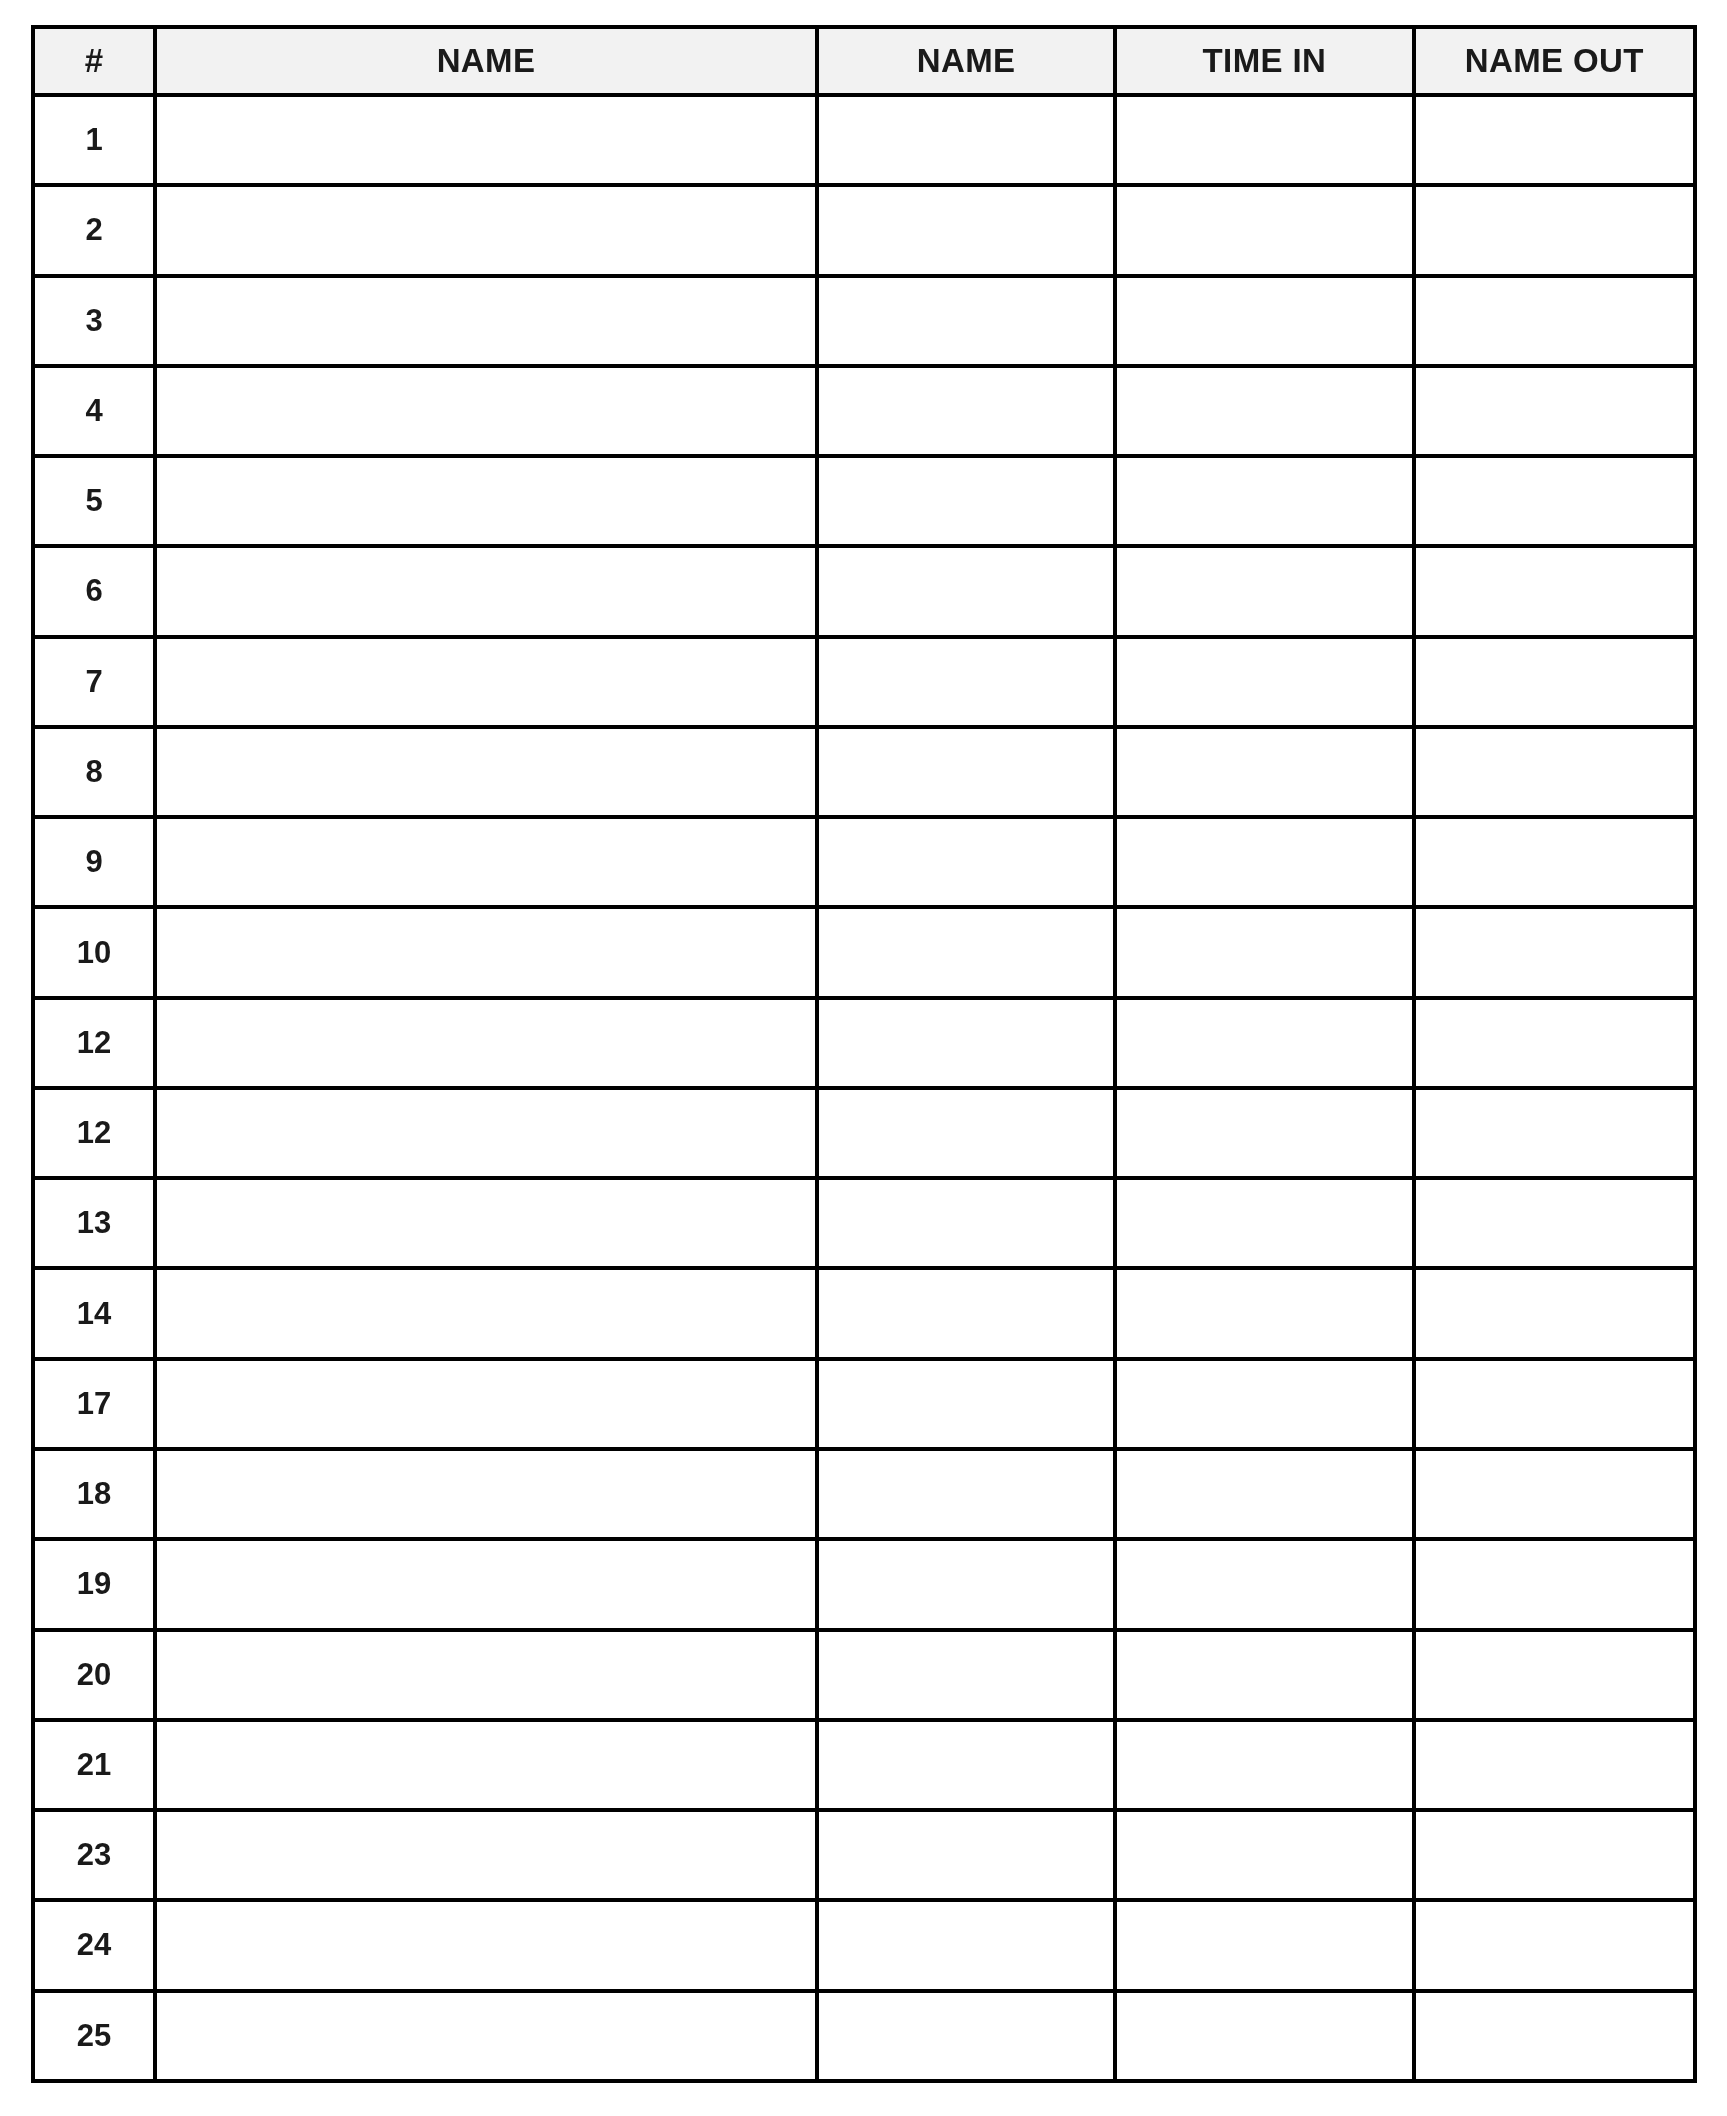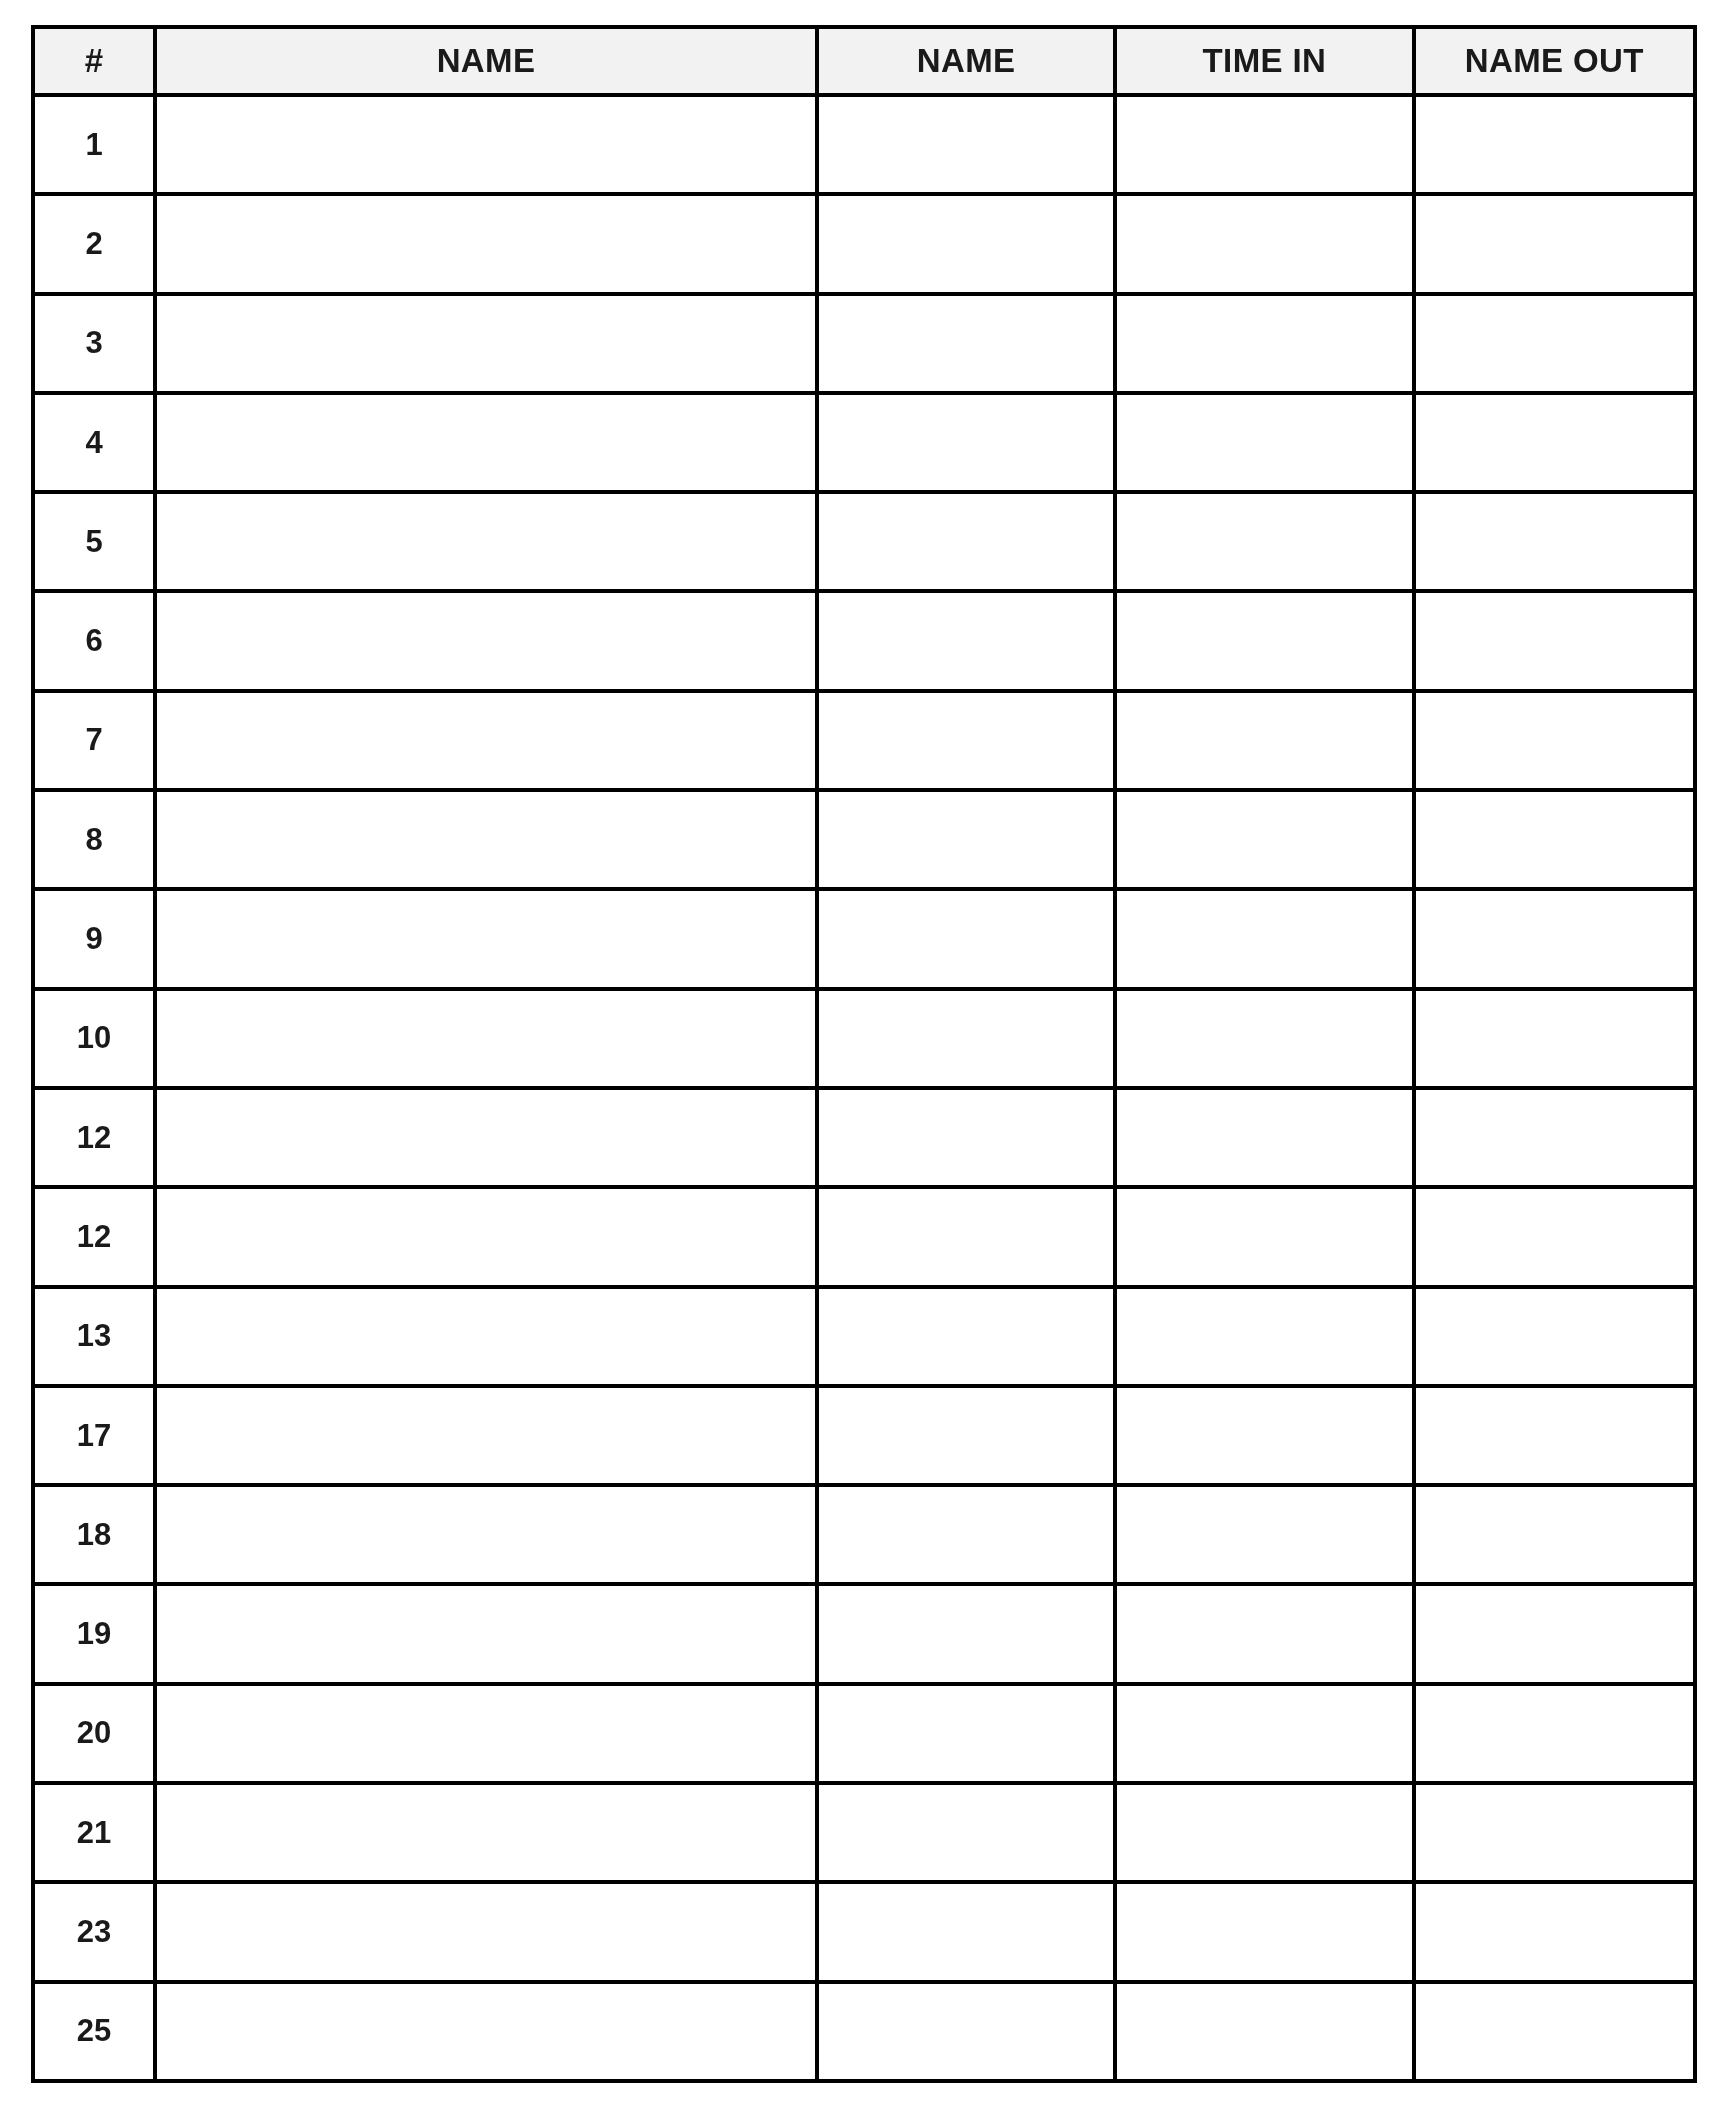--- a/index.html
+++ b/index.html
@@ -180,20 +180,27 @@
           <td class="cell-blank"></td>
         </tr>
         <tr>
           <td class="num">13</td>
           <td class="cell-blank"></td>
           <td class="cell-blank"></td>
           <td class="cell-blank"></td>
           <td class="cell-blank"></td>
         </tr>
         <tr>
+          <td class="num">14</td>
+          <td class="cell-blank"></td>
+          <td class="cell-blank"></td>
+          <td class="cell-blank"></td>
+          <td class="cell-blank"></td>
+        </tr>
+        <tr>
           <td class="num">17</td>
           <td class="cell-blank"></td>
           <td class="cell-blank"></td>
           <td class="cell-blank"></td>
           <td class="cell-blank"></td>
         </tr>
         <tr>
           <td class="num">18</td>
           <td class="cell-blank"></td>
           <td class="cell-blank"></td>
@@ -216,20 +223,27 @@
         </tr>
         <tr>
           <td class="num">21</td>
           <td class="cell-blank"></td>
           <td class="cell-blank"></td>
           <td class="cell-blank"></td>
           <td class="cell-blank"></td>
         </tr>
         <tr>
           <td class="num">23</td>
+          <td class="cell-blank"></td>
+          <td class="cell-blank"></td>
+          <td class="cell-blank"></td>
+          <td class="cell-blank"></td>
+        </tr>
+        <tr>
+          <td class="num">24</td>
           <td class="cell-blank"></td>
           <td class="cell-blank"></td>
           <td class="cell-blank"></td>
           <td class="cell-blank"></td>
         </tr>
         <tr>
           <td class="num">25</td>
           <td class="cell-blank"></td>
           <td class="cell-blank"></td>
           <td class="cell-blank"></td>

